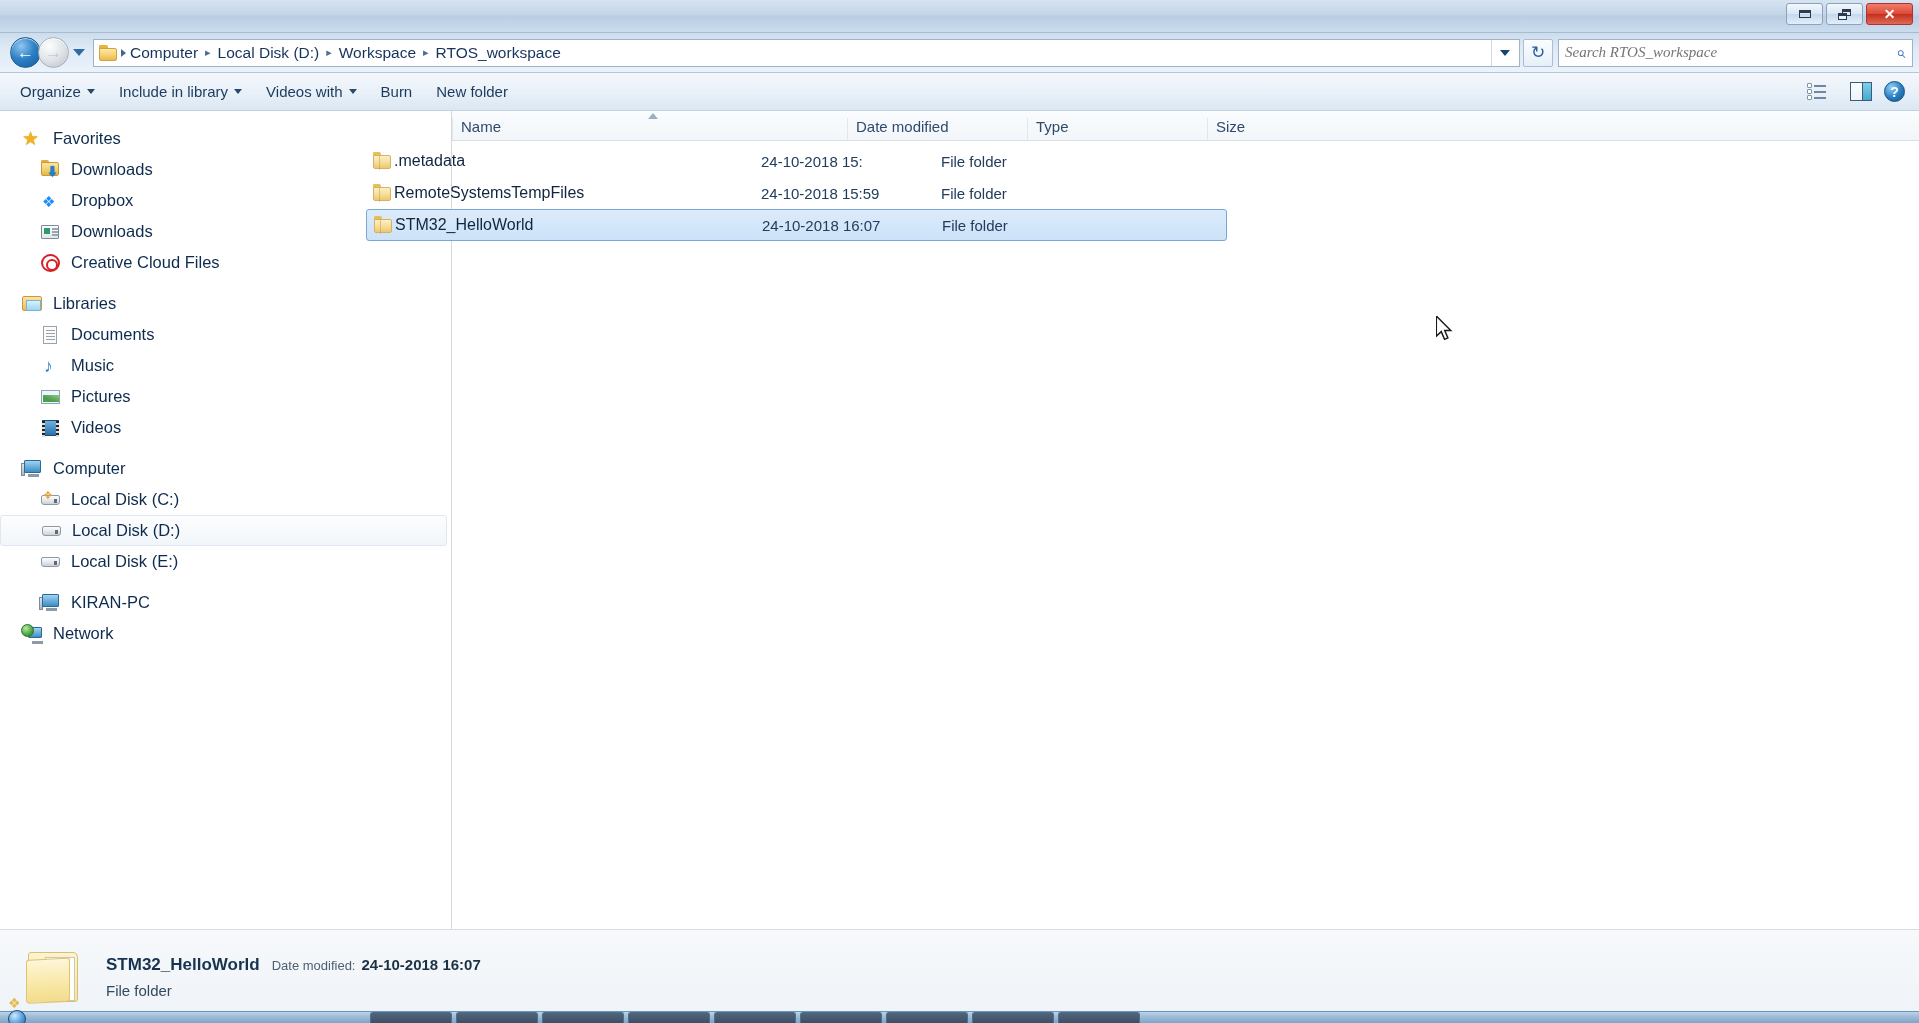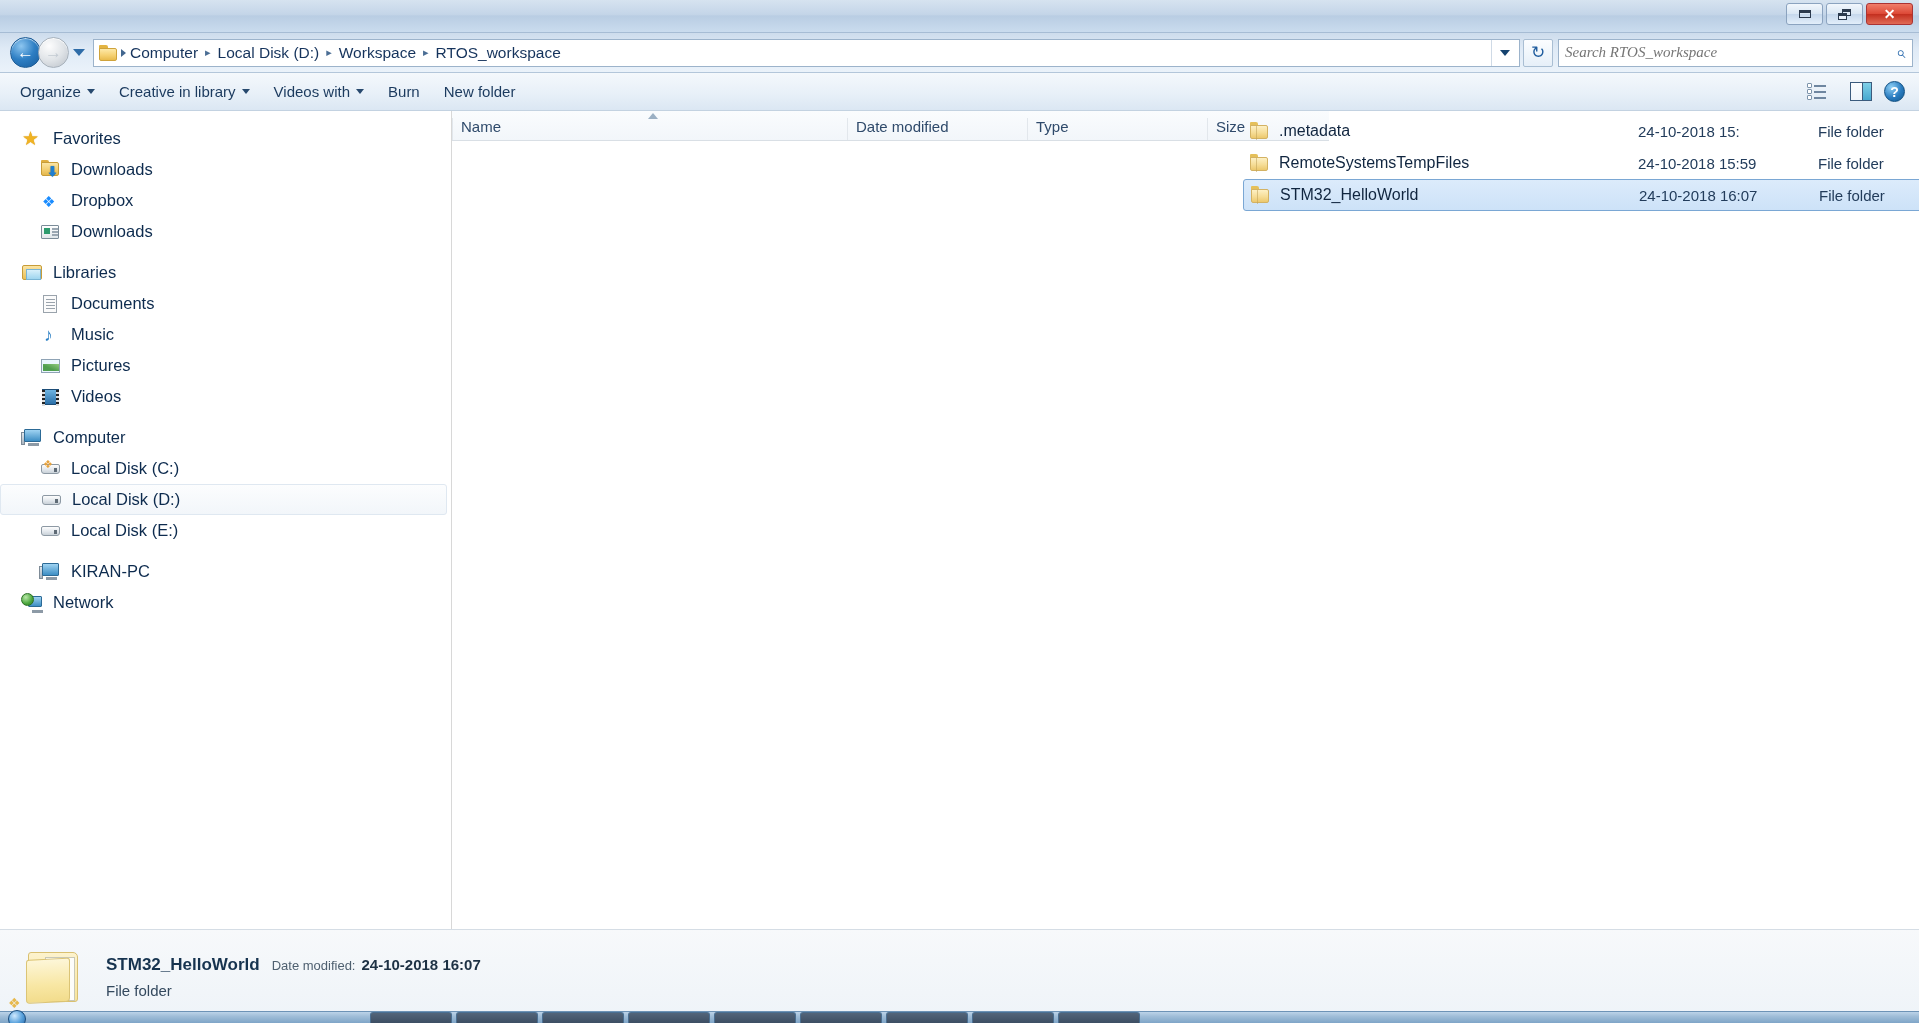--- a/index.html
+++ b/index.html
@@ -252,21 +252,21 @@
     background: linear-gradient(to bottom,#fdfdfd 0%,#e3e8ed 55%,#c9d1d8 100%);
     border:1px solid #8d99a4; border-radius:2px 2px 3px 3px; }
   .ic-drive:after { content:''; position:absolute; right:2px; top:3px; width:3px; height:4px; background:#5f6b76; }
   .ic-drive-win { position:absolute; left:3px; top:0px; width:12px; height:10px; z-index:2;
     font-size:11px; line-height:1; color:#e8a33d; }
   .ic-net { position:absolute; left:-1px; top:0px; width:13px; height:13px; border-radius:50%; z-index:2;
     background: radial-gradient(circle at 35% 30%, #b9e8a8 0%, #4aa63c 60%, #2f7a28 100%);
     border:1px solid #2b6f24; }
 
   
-  .filelist { flex: 1 1 auto; display: flex; background: #fff; min-width: 0; }
+  .filelist { flex: 1 1 auto; display: flex; flex-direction: column; background: #fff; min-width: 0; }
   .colhead {
     height: 30px; flex: 0 0 30px; display: flex; align-items: flex-end;
     background: linear-gradient(to bottom, #fafcfe 0%, #f2f6fa 100%);
     border-bottom: 1px solid #d9dfe5; position: relative;
   }
   .col {
     font-size: 15px; color: #2f4a6b; padding: 0 0 5px 8px;
     border-left: 1px solid #e2e7ec; height: 22px; display: flex; align-items: flex-end;
     cursor: pointer; white-space: nowrap;
   }
@@ -278,21 +278,21 @@
   }
   .rows { flex: 1 1 auto; position: relative; }
   .frow {
     height: 32px; display: flex; align-items: center; cursor: default;
     margin: 0 auto 0 0; width: 861px; margin-left: 476px;
   }
   .frow.selected {
     background: linear-gradient(to bottom, #dcebfb 0%, #cde2f8 100%);
     border: 1px solid #7aa7d4; border-radius: 3px;
   }
-  .cell-name { width: 395px; display: flex; align-items: center; gap: 9px;
+  .cell-name { width: 395px; display: flex; align-items: center; gap: 1px;
     font-size: 16px; color: #10253f; padding-left: 7px; white-space: nowrap; overflow: hidden; }
   .cell-date { width: 180px; font-size: 15px; color: #223c5b; white-space: nowrap; }
   .cell-type { width: 180px; font-size: 15px; color: #223c5b; white-space: nowrap; }
   .cell-size { width: 100px; font-size: 15px; color: #223c5b; }
   .row-folder { width: 20px; height: 18px; position: relative; flex: 0 0 auto; }
   .row-folder .rf-tab { position:absolute; left:0; top:0; width:8px; height:4px;
     background:#e5c05a; border-radius:1px 2px 0 0; }
   .row-folder .rf-body { position:absolute; left:0; top:3px; width:18px; height:14px;
     background: linear-gradient(to bottom, #fdf0c4 0%, #f6dd97 55%, #ecc86d 100%);
     border:1px solid #d3b263; border-radius:1px 2px 2px 2px; }
@@ -406,21 +406,21 @@
       <span class="search-icon">⌕</span>
     </div>
   </div>
 
   <div class="toolbar">
     <div class="tbitem">
       <span>Organize</span>
       <span class="caret"></span>
     </div>
     <div class="tbitem">
-      <span>Creative in library</span>
+      <span>Include in library</span>
       <span class="caret"></span>
     </div>
     <div class="tbitem">
       <span>Videos with</span>
       <span class="caret"></span>
     </div>
     <div class="tbitem">
       <span>Burn</span>
     </div>
     <div class="tbitem">
@@ -483,20 +483,26 @@
             <span class="ic-dropbox">❖</span>
           </span>
           <span class="nav-label">Dropbox</span>
         </div>
         <div class="nav-row child">
           <span class="nav-ico">
             <span class="ic-onedrive"></span>
           </span>
           <span class="nav-label">Downloads</span>
         </div>
+        <div class="nav-row child">
+          <span class="nav-ico">
+            <span class="ic-cc"></span>
+          </span>
+          <span class="nav-label">Creative Cloud Files</span>
+        </div>
       </div>
 
       <div class="nav-group">
         <div class="nav-row">
           <span class="nav-ico">
             <span class="ic-lib-base"></span>
           </span>
           <span class="nav-label">Libraries</span>
         </div>
         <div class="nav-row child">

